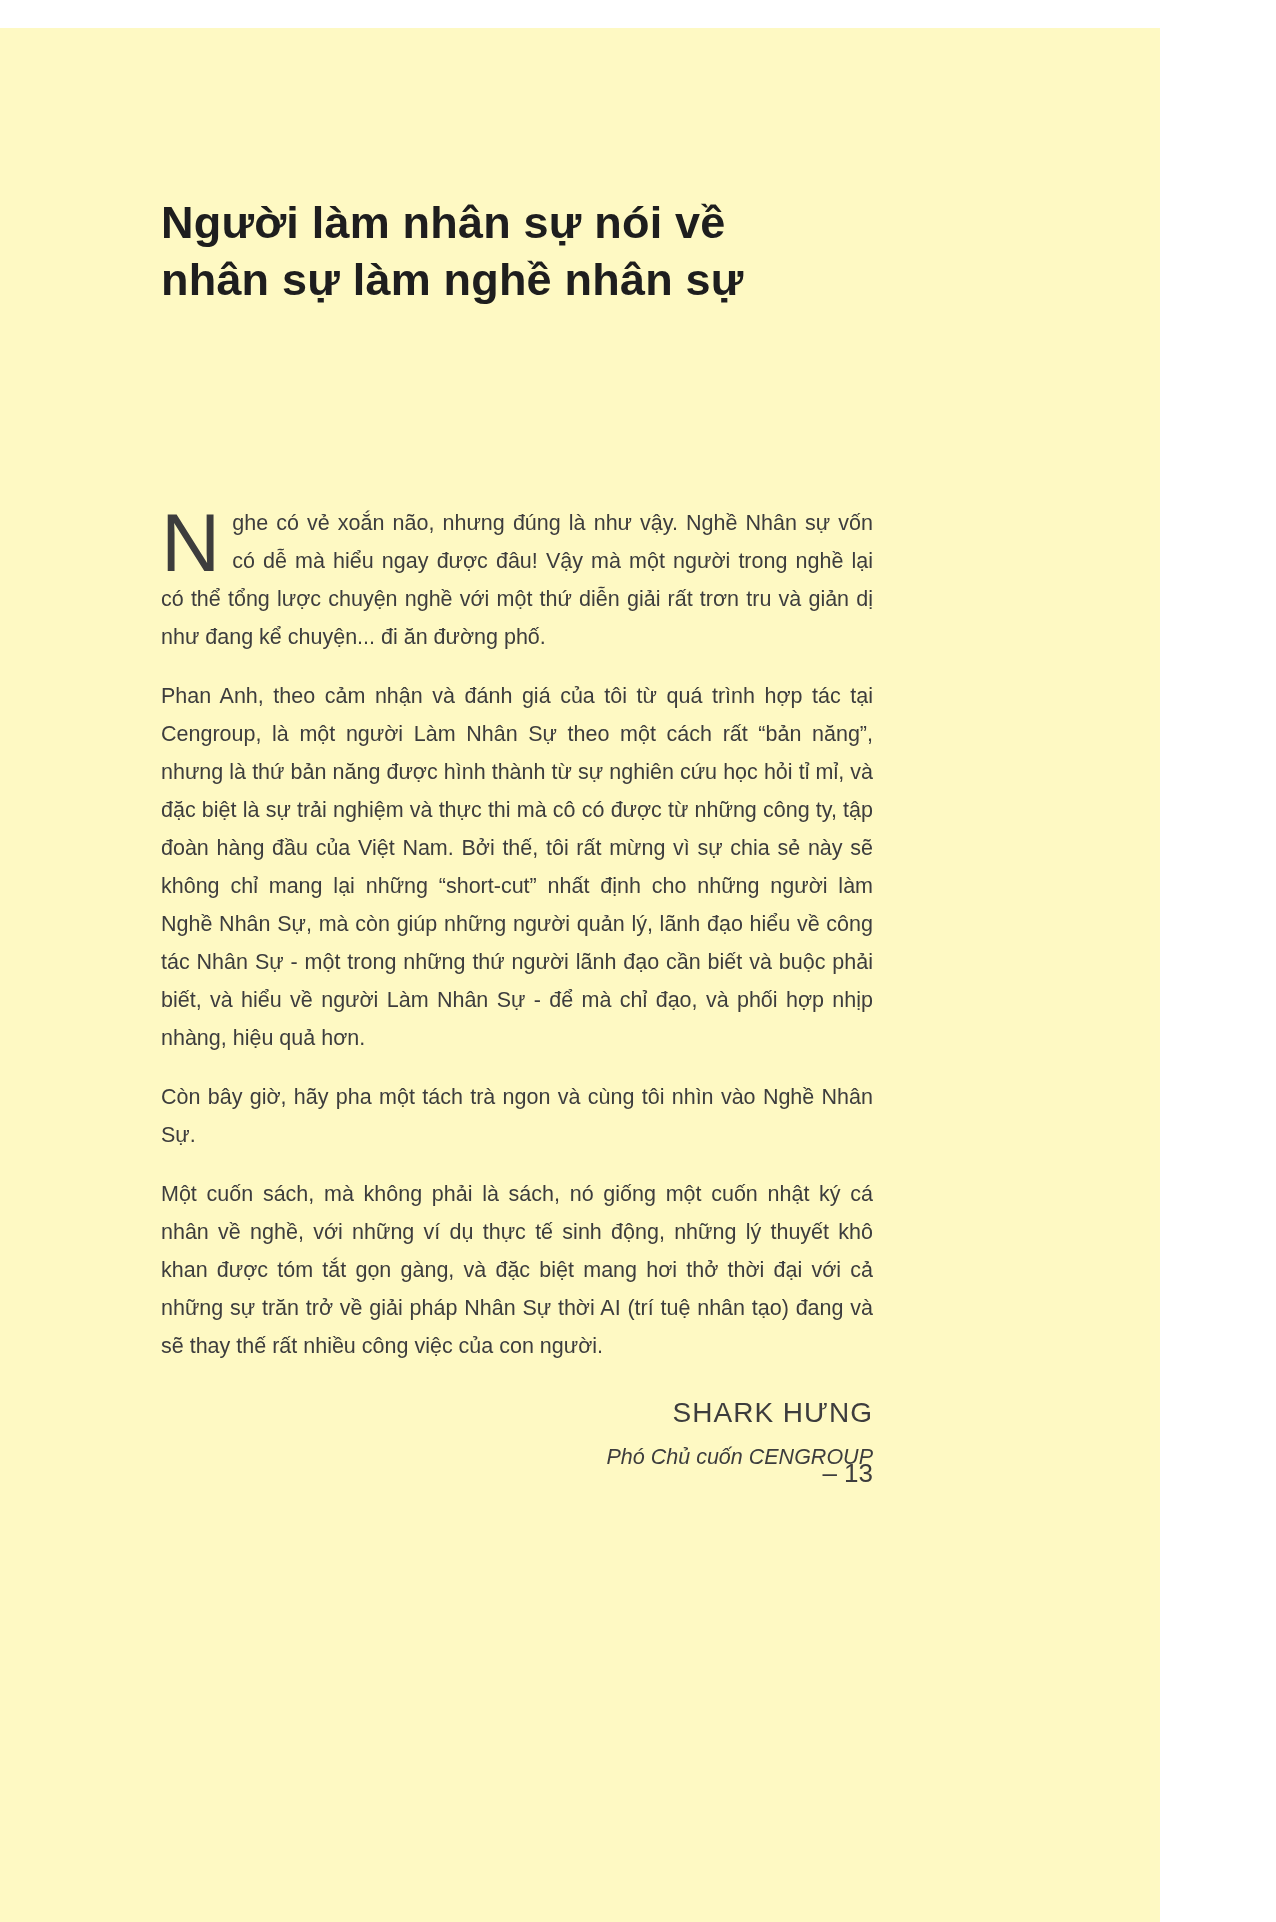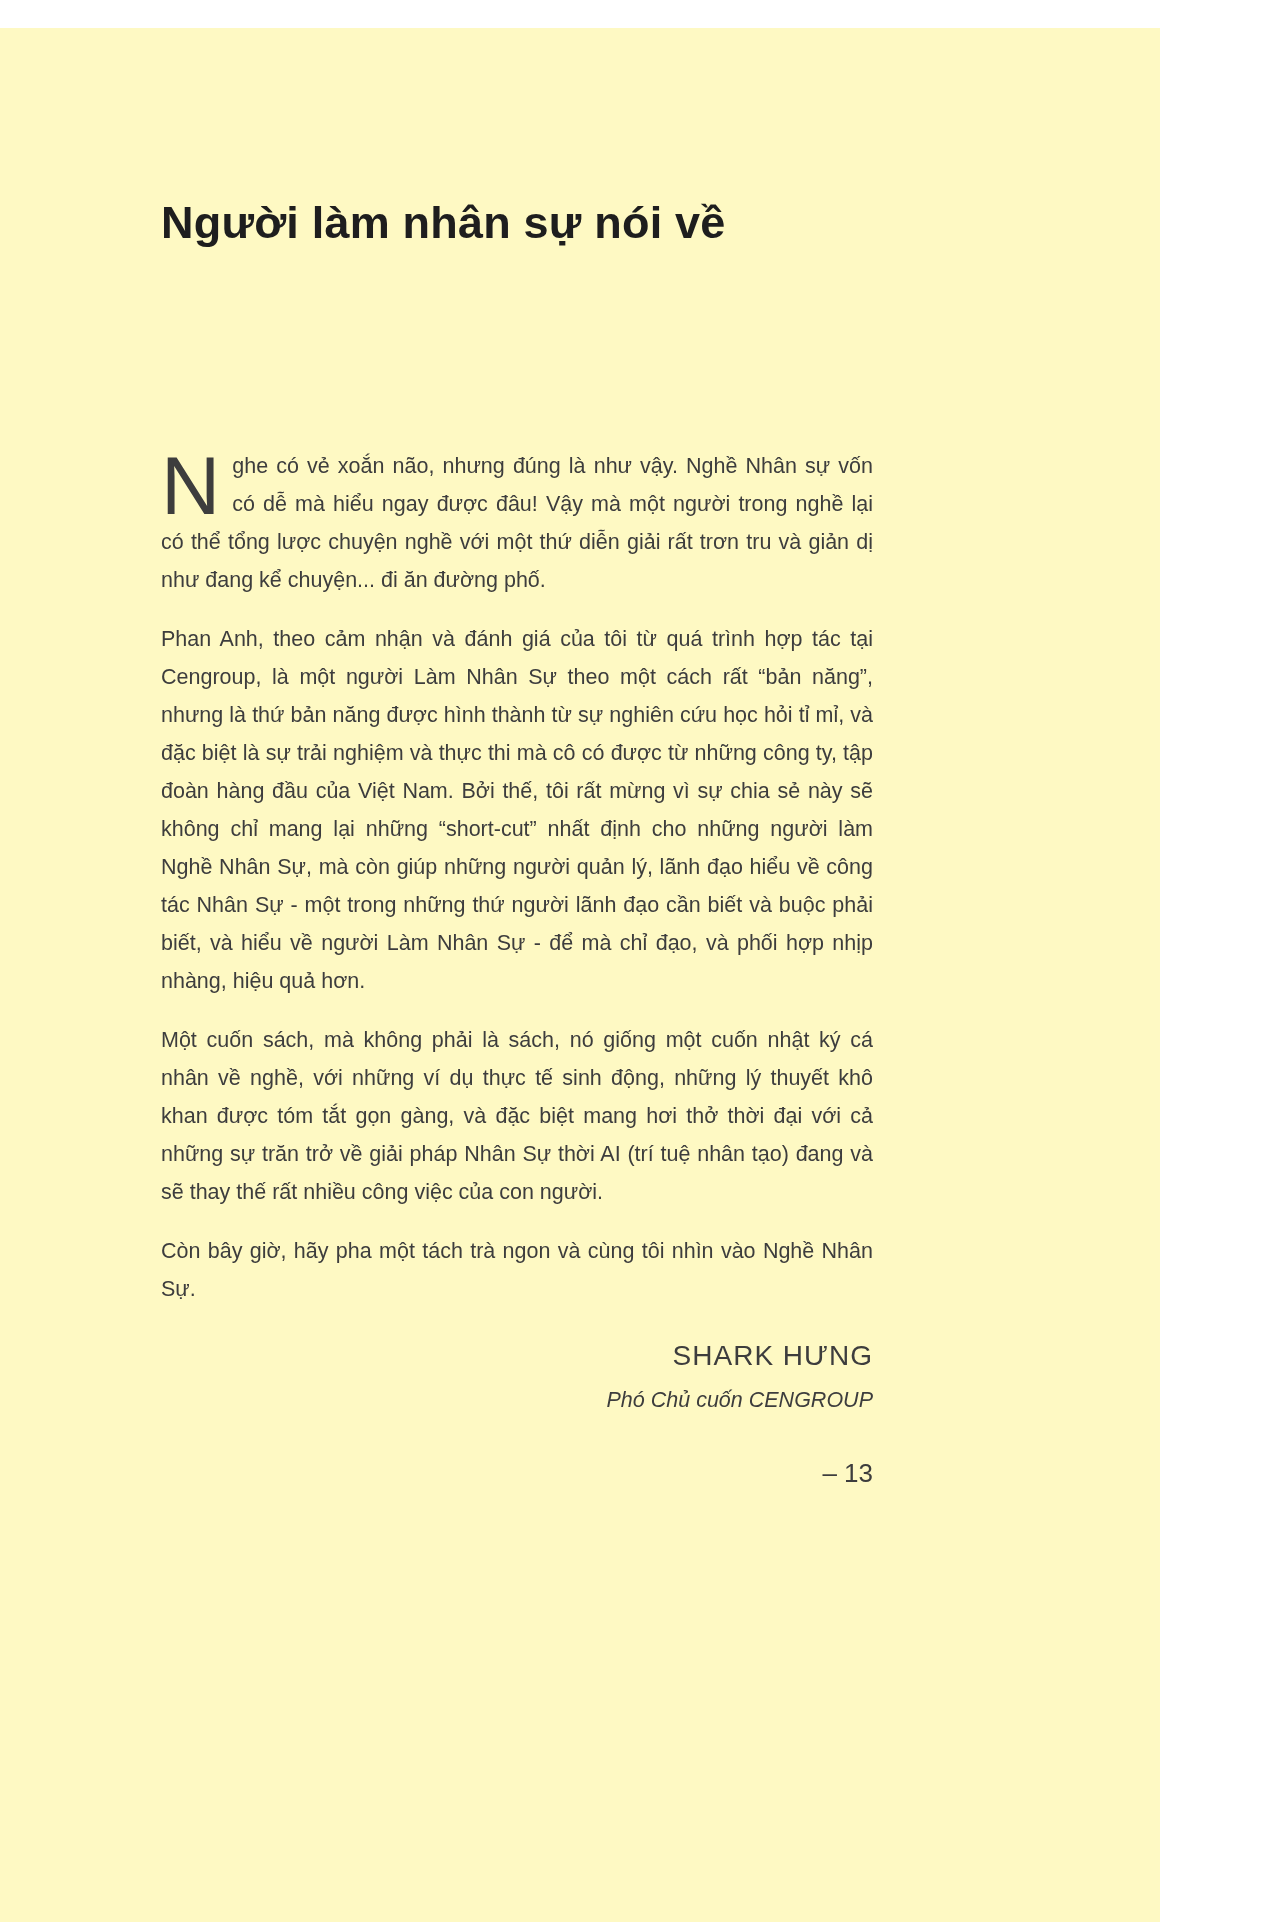--- a/index.html
+++ b/index.html
@@ -69,34 +69,35 @@
   }
 </style>
 </head>
 <body>
 
 <div class="page">
   <div class="content">
 
     <h1 class="page-title">
       <span>Người làm nhân sự nói về</span><br>
+      <span>nhân sự làm nghề nhân sự</span>
     </h1>
 
     <div class="body-block">
 
       <p class="paragraph">
         <span class="dropcap">N</span>
         <span>ghe có vẻ xoắn não, nhưng đúng là như vậy. Nghề Nhân sự vốn có dễ mà hiểu ngay được đâu! Vậy mà một người trong nghề lại có thể tổng lược chuyện nghề với một thứ diễn giải rất trơn tru và giản dị như đang kể chuyện... đi ăn đường phố.</span>
       </p>
 
       <p class="paragraph">Phan Anh, theo cảm nhận và đánh giá của tôi từ quá trình hợp tác tại Cengroup, là một người Làm Nhân Sự theo một cách rất “bản năng”, nhưng là thứ bản năng được hình thành từ sự nghiên cứu học hỏi tỉ mỉ, và đặc biệt là sự trải nghiệm và thực thi mà cô có được từ những công ty, tập đoàn hàng đầu của Việt Nam. Bởi thế, tôi rất mừng vì sự chia sẻ này sẽ không chỉ mang lại những “short-cut” nhất định cho những người làm Nghề Nhân Sự, mà còn giúp những người quản lý, lãnh đạo hiểu về công tác Nhân Sự - một trong những thứ người lãnh đạo cần biết và buộc phải biết, và hiểu về người Làm Nhân Sự - để mà chỉ đạo, và phối hợp nhịp nhàng, hiệu quả hơn.</p>
 
+      <p class="paragraph">Còn bây giờ, hãy pha một tách trà ngon và cùng tôi nhìn vào Nghề Nhân Sự.</p>
+
       <p class="paragraph">Một cuốn sách, mà không phải là sách, nó giống một cuốn nhật ký cá nhân về nghề, với những ví dụ thực tế sinh động, những lý thuyết khô khan được tóm tắt gọn gàng, và đặc biệt mang hơi thở thời đại với cả những sự trăn trở về giải pháp Nhân Sự thời AI (trí tuệ nhân tạo) đang và sẽ thay thế rất nhiều công việc của con người.</p>
-
-      <p class="paragraph">Còn bây giờ, hãy pha một tách trà ngon và cùng tôi nhìn vào Nghề Nhân Sự.</p>
 
       <div class="signature">
         <div class="signature-name">SHARK HƯNG</div>
         <div class="signature-role">Phó Chủ cuốn CENGROUP</div>
       </div>
 
     </div>
   </div>
 
   <div class="page-number">– 13</div>

